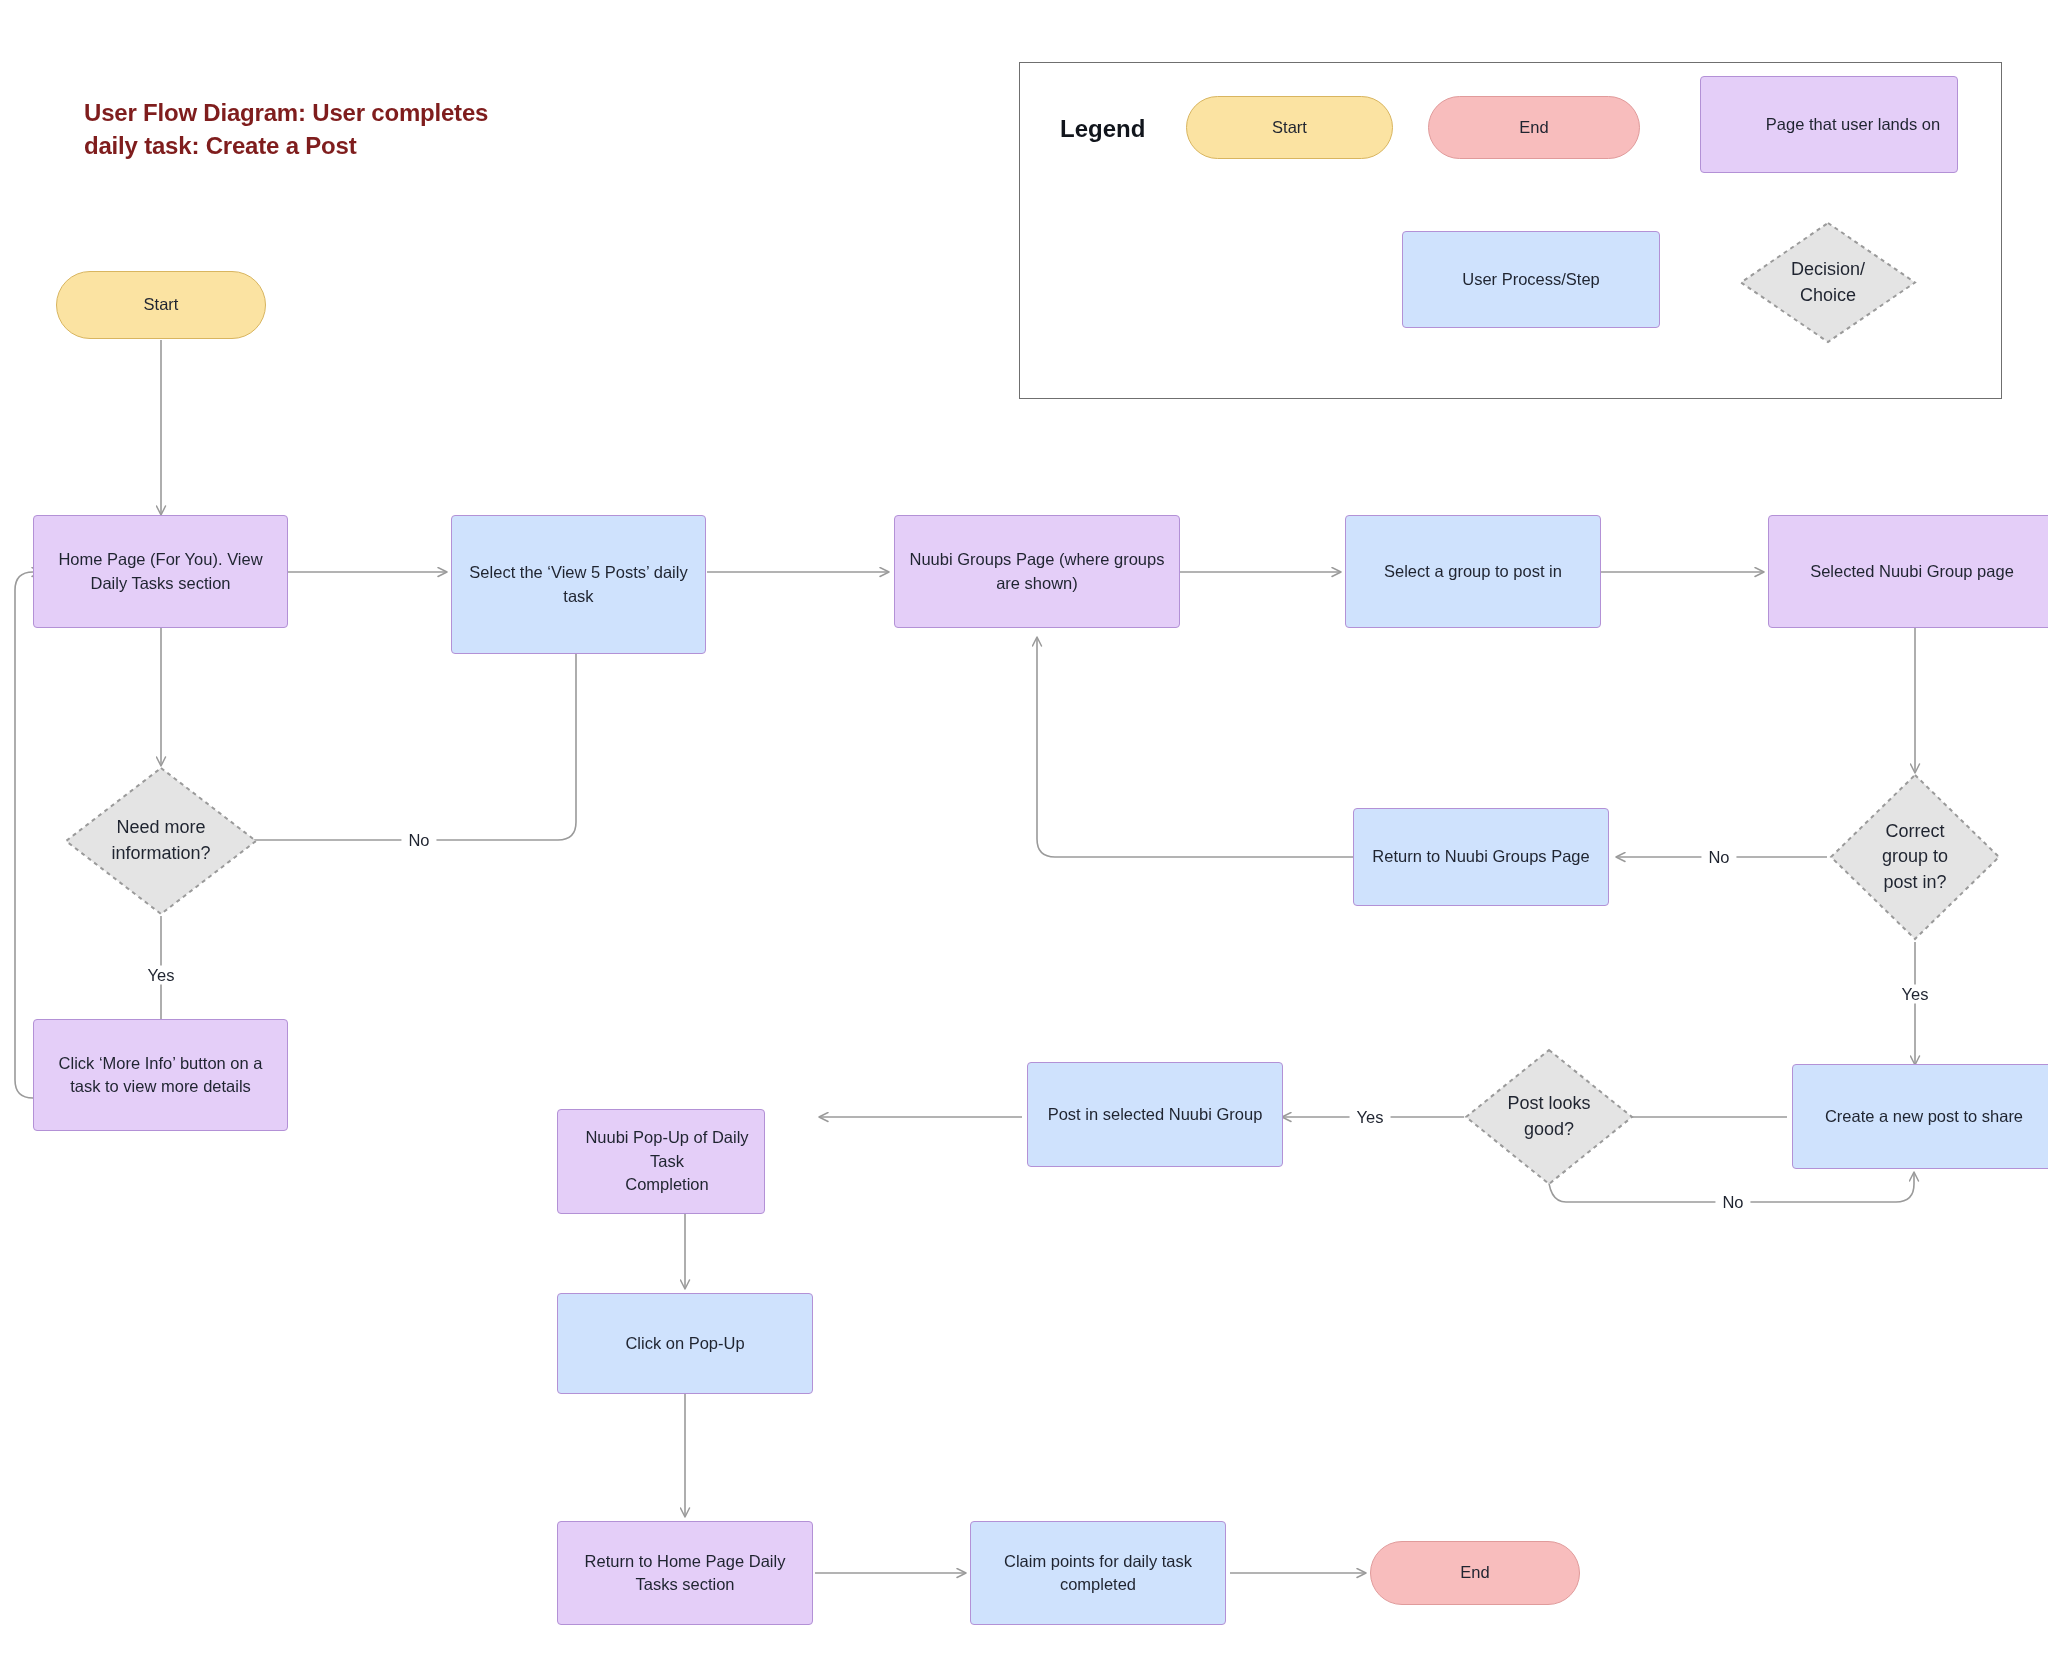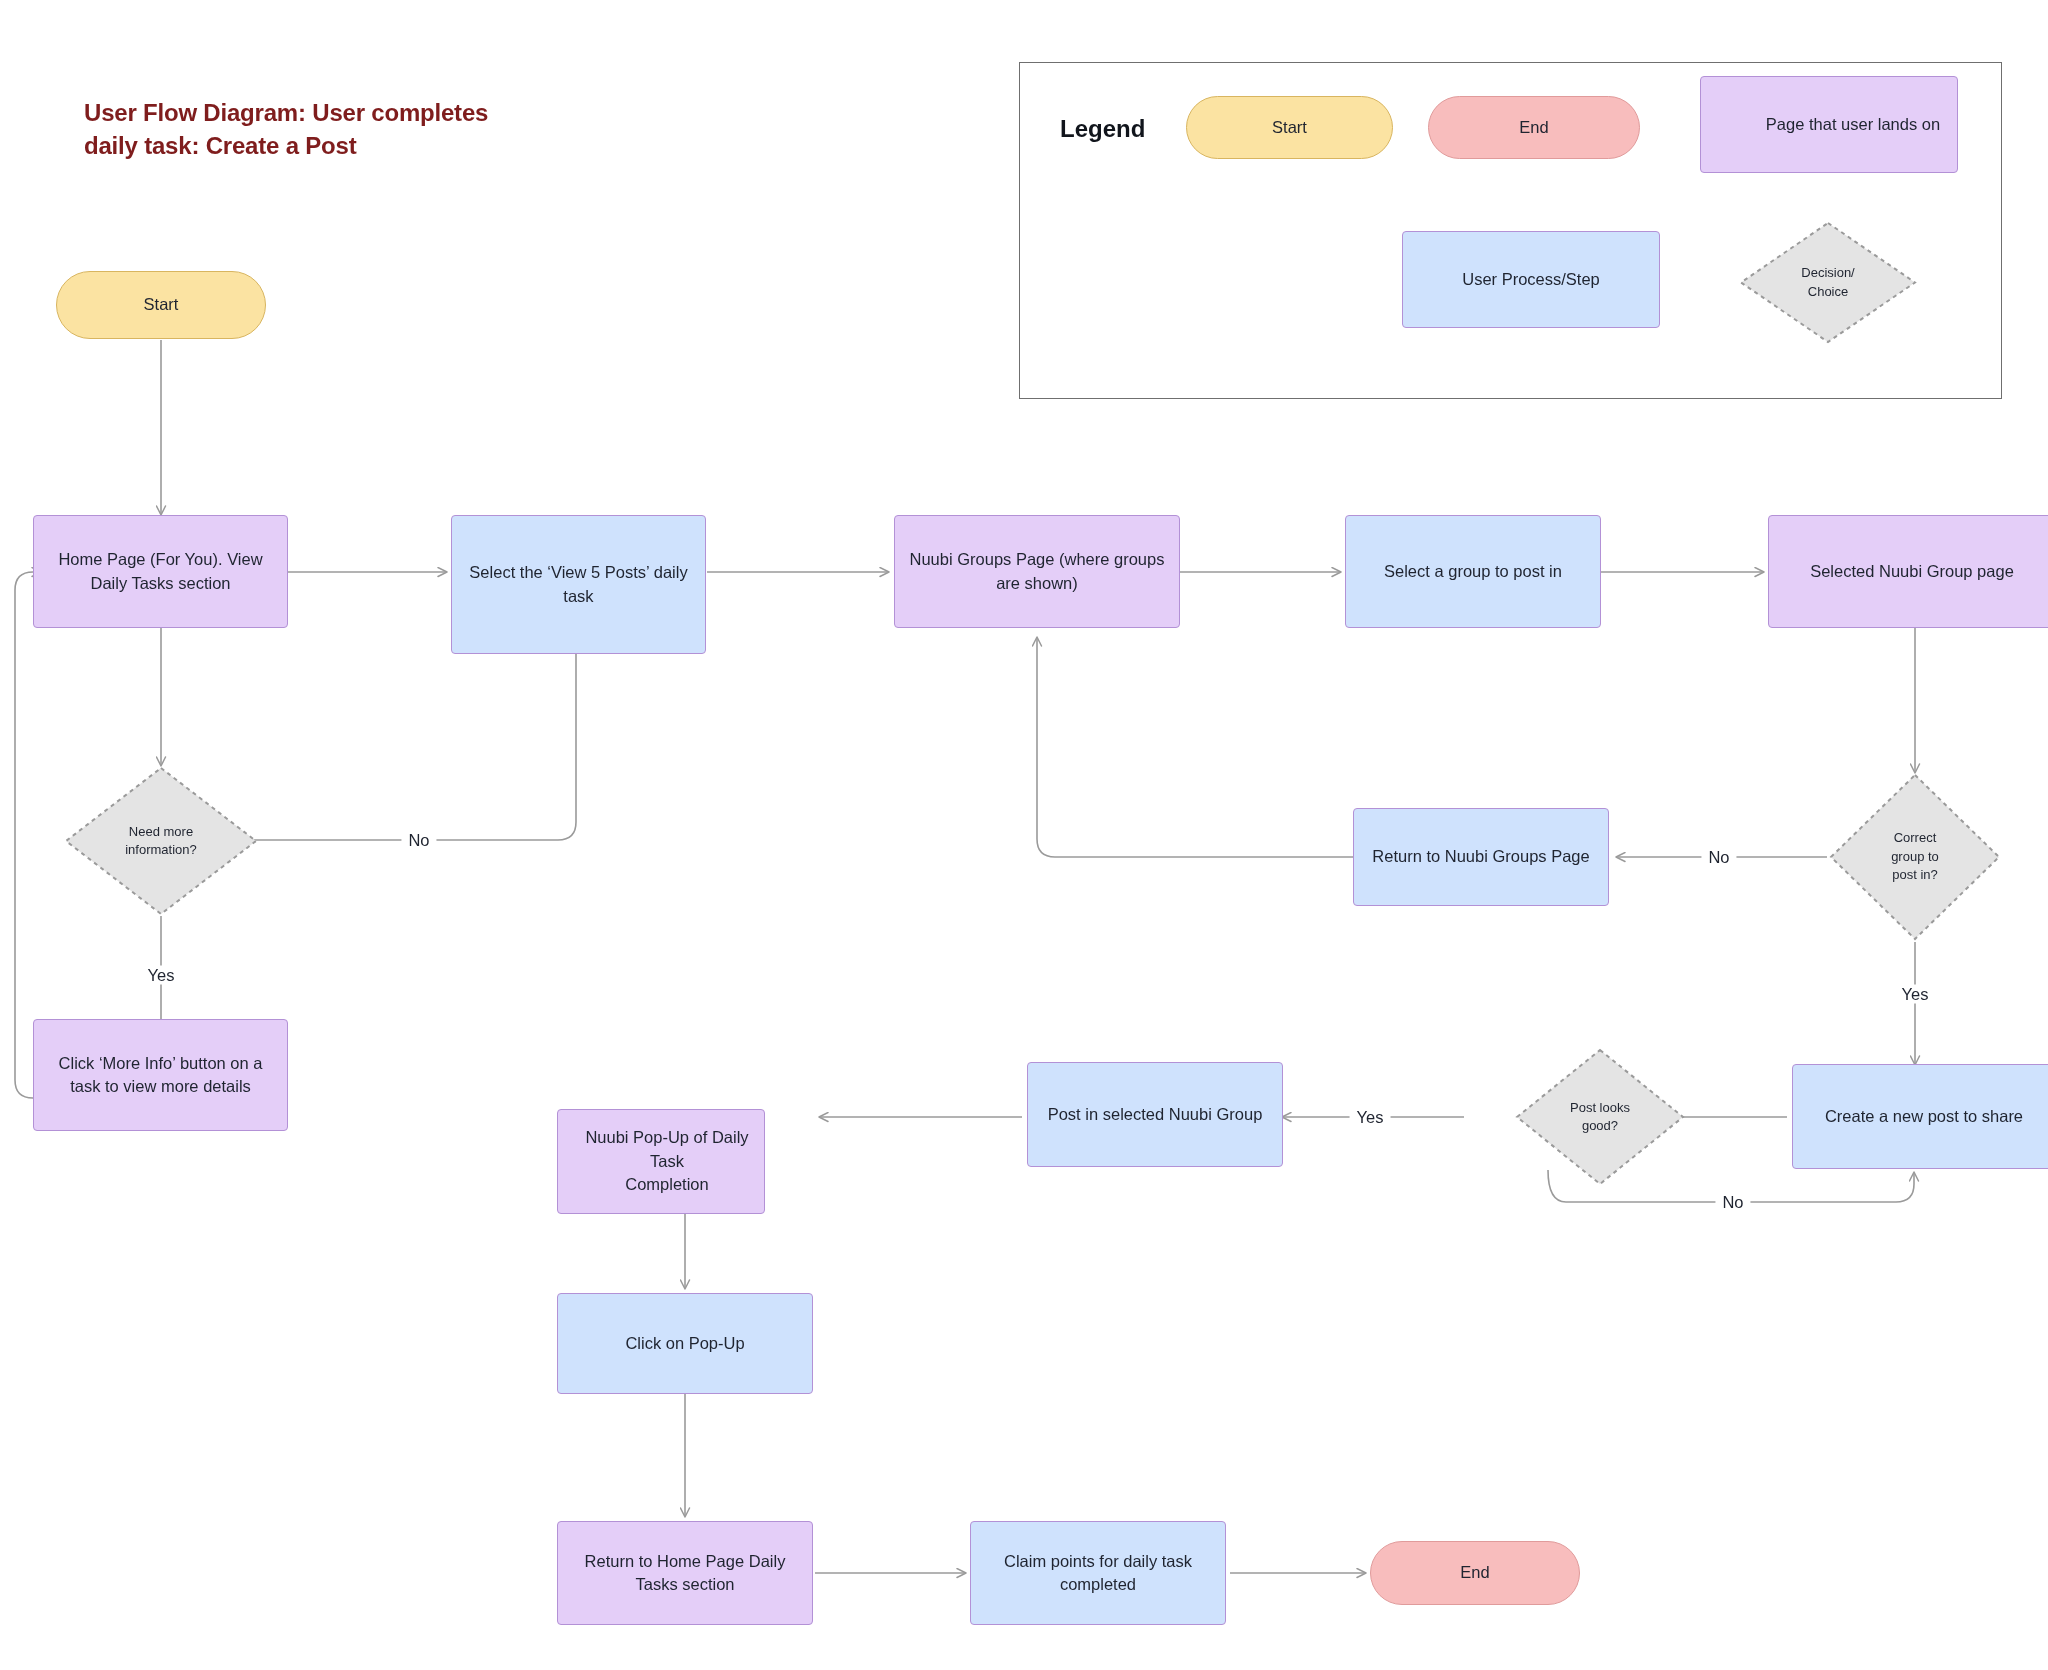--- a/index.html
+++ b/index.html
@@ -61,21 +61,21 @@
   }
   .n-end {            
     background: #F8BDBD;
     border: 1.6px solid #E09B9B;
     border-radius: 34px;
     font-size: 16.5px;
   }
   .n-decision {       
     background: transparent;
     border: none;
-    font-size: 13px;
+    font-size: 18px;
   }
   .n-decision .dia {
     position: absolute;
     left: 0; top: 0;
     width: 100%; height: 100%;
   }
   .n-decision .nlabel {
     position: relative;
     z-index: 2;
   }
@@ -268,21 +268,21 @@
 
   <div class="node n-page" style="left:557px; top:1109px; width:208px; height:105px;padding-left:12px;">
     <span class="nlabel">Nuubi Pop-Up of Daily Task
 Completion</span>
   </div>
 
   <div class="node n-process" style="left:1027px; top:1062px; width:256px; height:105px;">
     <span class="nlabel">Post in selected Nuubi Group</span>
   </div>
 
-  <div class="node n-decision" style="left:1514px; top:1047px; width:172px; height:140px;">
+  <div class="node n-decision" style="left:1463px; top:1047px; width:172px; height:140px;">
     <svg class="dia" viewBox="0 0 172 140" preserveAspectRatio="none">
       <polygon points="86,3 169,70 86,137 3,70" fill="#E4E4E4" stroke="#9A9A9A" stroke-width="2" stroke-dasharray="4 4"></polygon>
     </svg>
     <span class="nlabel">Post looks
 good?</span>
   </div>
 
   <div class="node n-process" style="left:1792px; top:1064px; width:264px; height:105px;">
     <span class="nlabel">Create a new post to share</span>
   </div>

